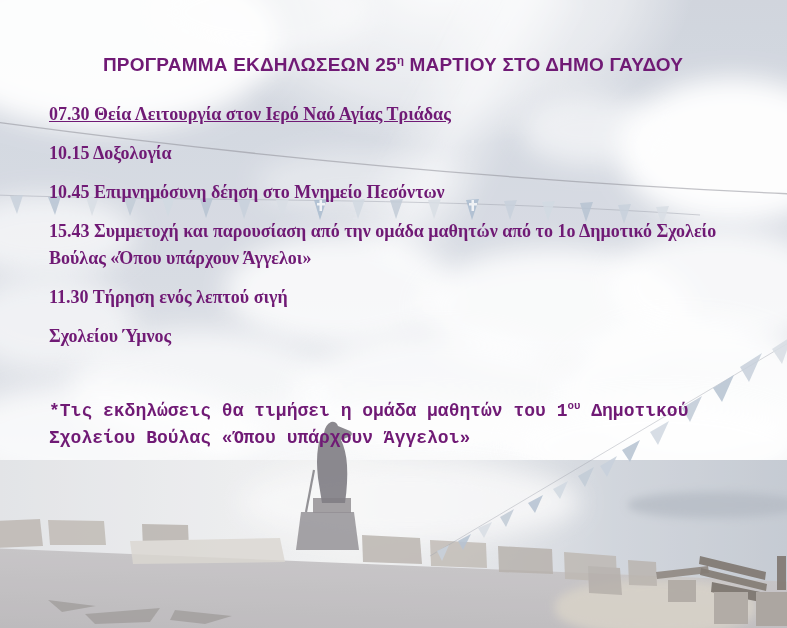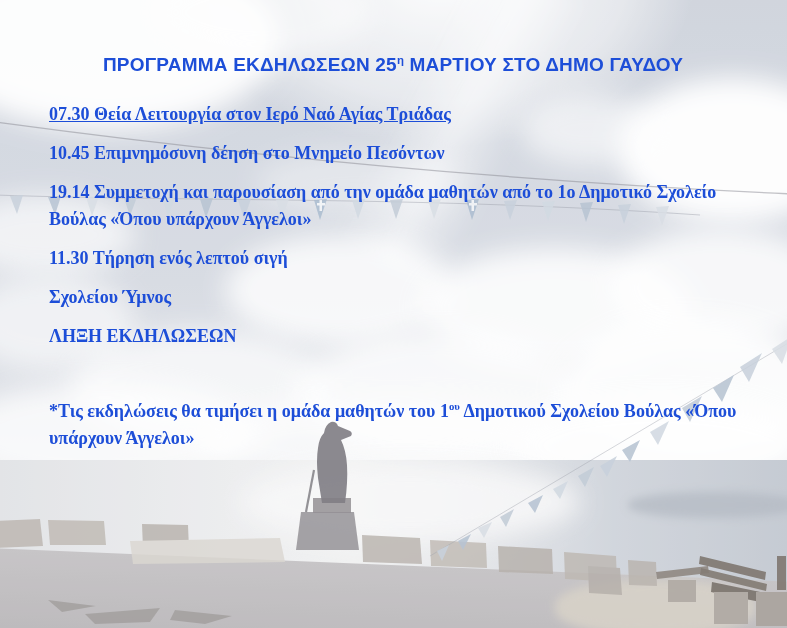--- a/index.html
+++ b/index.html
@@ -22,27 +22,27 @@
   .headland{position:absolute;top:492px;left:628px;width:170px;height:26px;background:#9ba3af;
     border-radius:45%;filter:blur(4px);opacity:.75;}
   .road{position:absolute;top:548px;left:-12px;width:820px;height:110px;
     background:linear-gradient(180deg,#b4b1b4,#a9a6a9 60%,#a19ea2);
     transform:rotate(2.4deg);transform-origin:0 0;}
   .sand{position:absolute;top:580px;left:555px;width:200px;height:55px;background:#ccc4b6;
     border-radius:45%;filter:blur(5px);opacity:.85;}
   .fg{position:absolute;inset:0;}
   .wash{position:absolute;inset:0;background:rgba(255,255,255,.26);}
   
-  .content{position:absolute;top:0;left:49px;width:688px;color:#1d4ed8;}
+  .content{position:absolute;top:0;left:49px;width:688px;color:#701a75;}
   .content h1{margin:52px 0 0 0;font:bold 19px/26px "Liberation Sans",sans-serif;
     text-align:center;letter-spacing:.2px;}
   .content h1 sup,.content p sup{font-size:.6em;vertical-align:super;line-height:0;}
   .content p{margin:0 0 12px 0;font:bold 18px/27px "Liberation Serif",serif;}
   .content p.first{margin-top:23px;text-decoration:underline;}
-  .content p.note{margin-top:48px;}
+  .content p.note{margin-top:48px;font-family:Liberation Mono, monospace;}
   .caret{display:inline-block;width:1.5px;height:17px;background:#1a1a1a;
     vertical-align:-2px;margin-left:1px;}
 </style>
 </head>
 <body>
 
 <div class="canvas">
 
   <div class="photo">
     <div class="sky"></div>
@@ -163,21 +163,21 @@
       </g>
     </svg>
 
     <div class="wash"></div>
   </div>
 
   <div class="content">
     <h1><span>ΠΡΟΓΡΑΜΜΑ ΕΚΔΗΛΩΣΕΩΝ 25</span><sup>η</sup><span> ΜΑΡΤΙΟΥ ΣΤΟ ΔΗΜΟ ΓΑΥΔΟΥ</span></h1>
 
     <p class="first"><span>07.30 Θεία Λειτουργία στον Ιερό Ναό Αγίας Τριάδας</span></p>
+    <p><span>10.15 Δοξολογία</span></p>
     <p><span>10.45 Επιμνημόσυνη δέηση στο Μνημείο Πεσόντων</span></p>
-    <p><span>19.14 Συμμετοχή και παρουσίαση από την ομάδα μαθητών από το 1ο Δημοτικό Σχολείο Βούλας «Όπου υπάρχουν Άγγελοι»</span></p>
+    <p><span>15.43 Συμμετοχή και παρουσίαση από την ομάδα μαθητών από το 1ο Δημοτικό Σχολείο Βούλας «Όπου υπάρχουν Άγγελοι»</span></p>
     <p><span>11.30 Τήρηση ενός λεπτού σιγή</span></p>
     <p><span>Σχολείου Ύμνος</span></p>
-    <p><span>ΛΗΞΗ ΕΚΔΗΛΩΣΕΩΝ</span></p>
 
     <p class="note"><span>*Τις εκδηλώσεις θα τιμήσει η ομάδα μαθητών του 1</span><sup>ου</sup><span> Δημοτικού Σχολείου Βούλας «Όπου υπάρχουν Άγγελοι»</span></p>
   </div>
 </div>
 
 </body></html>

